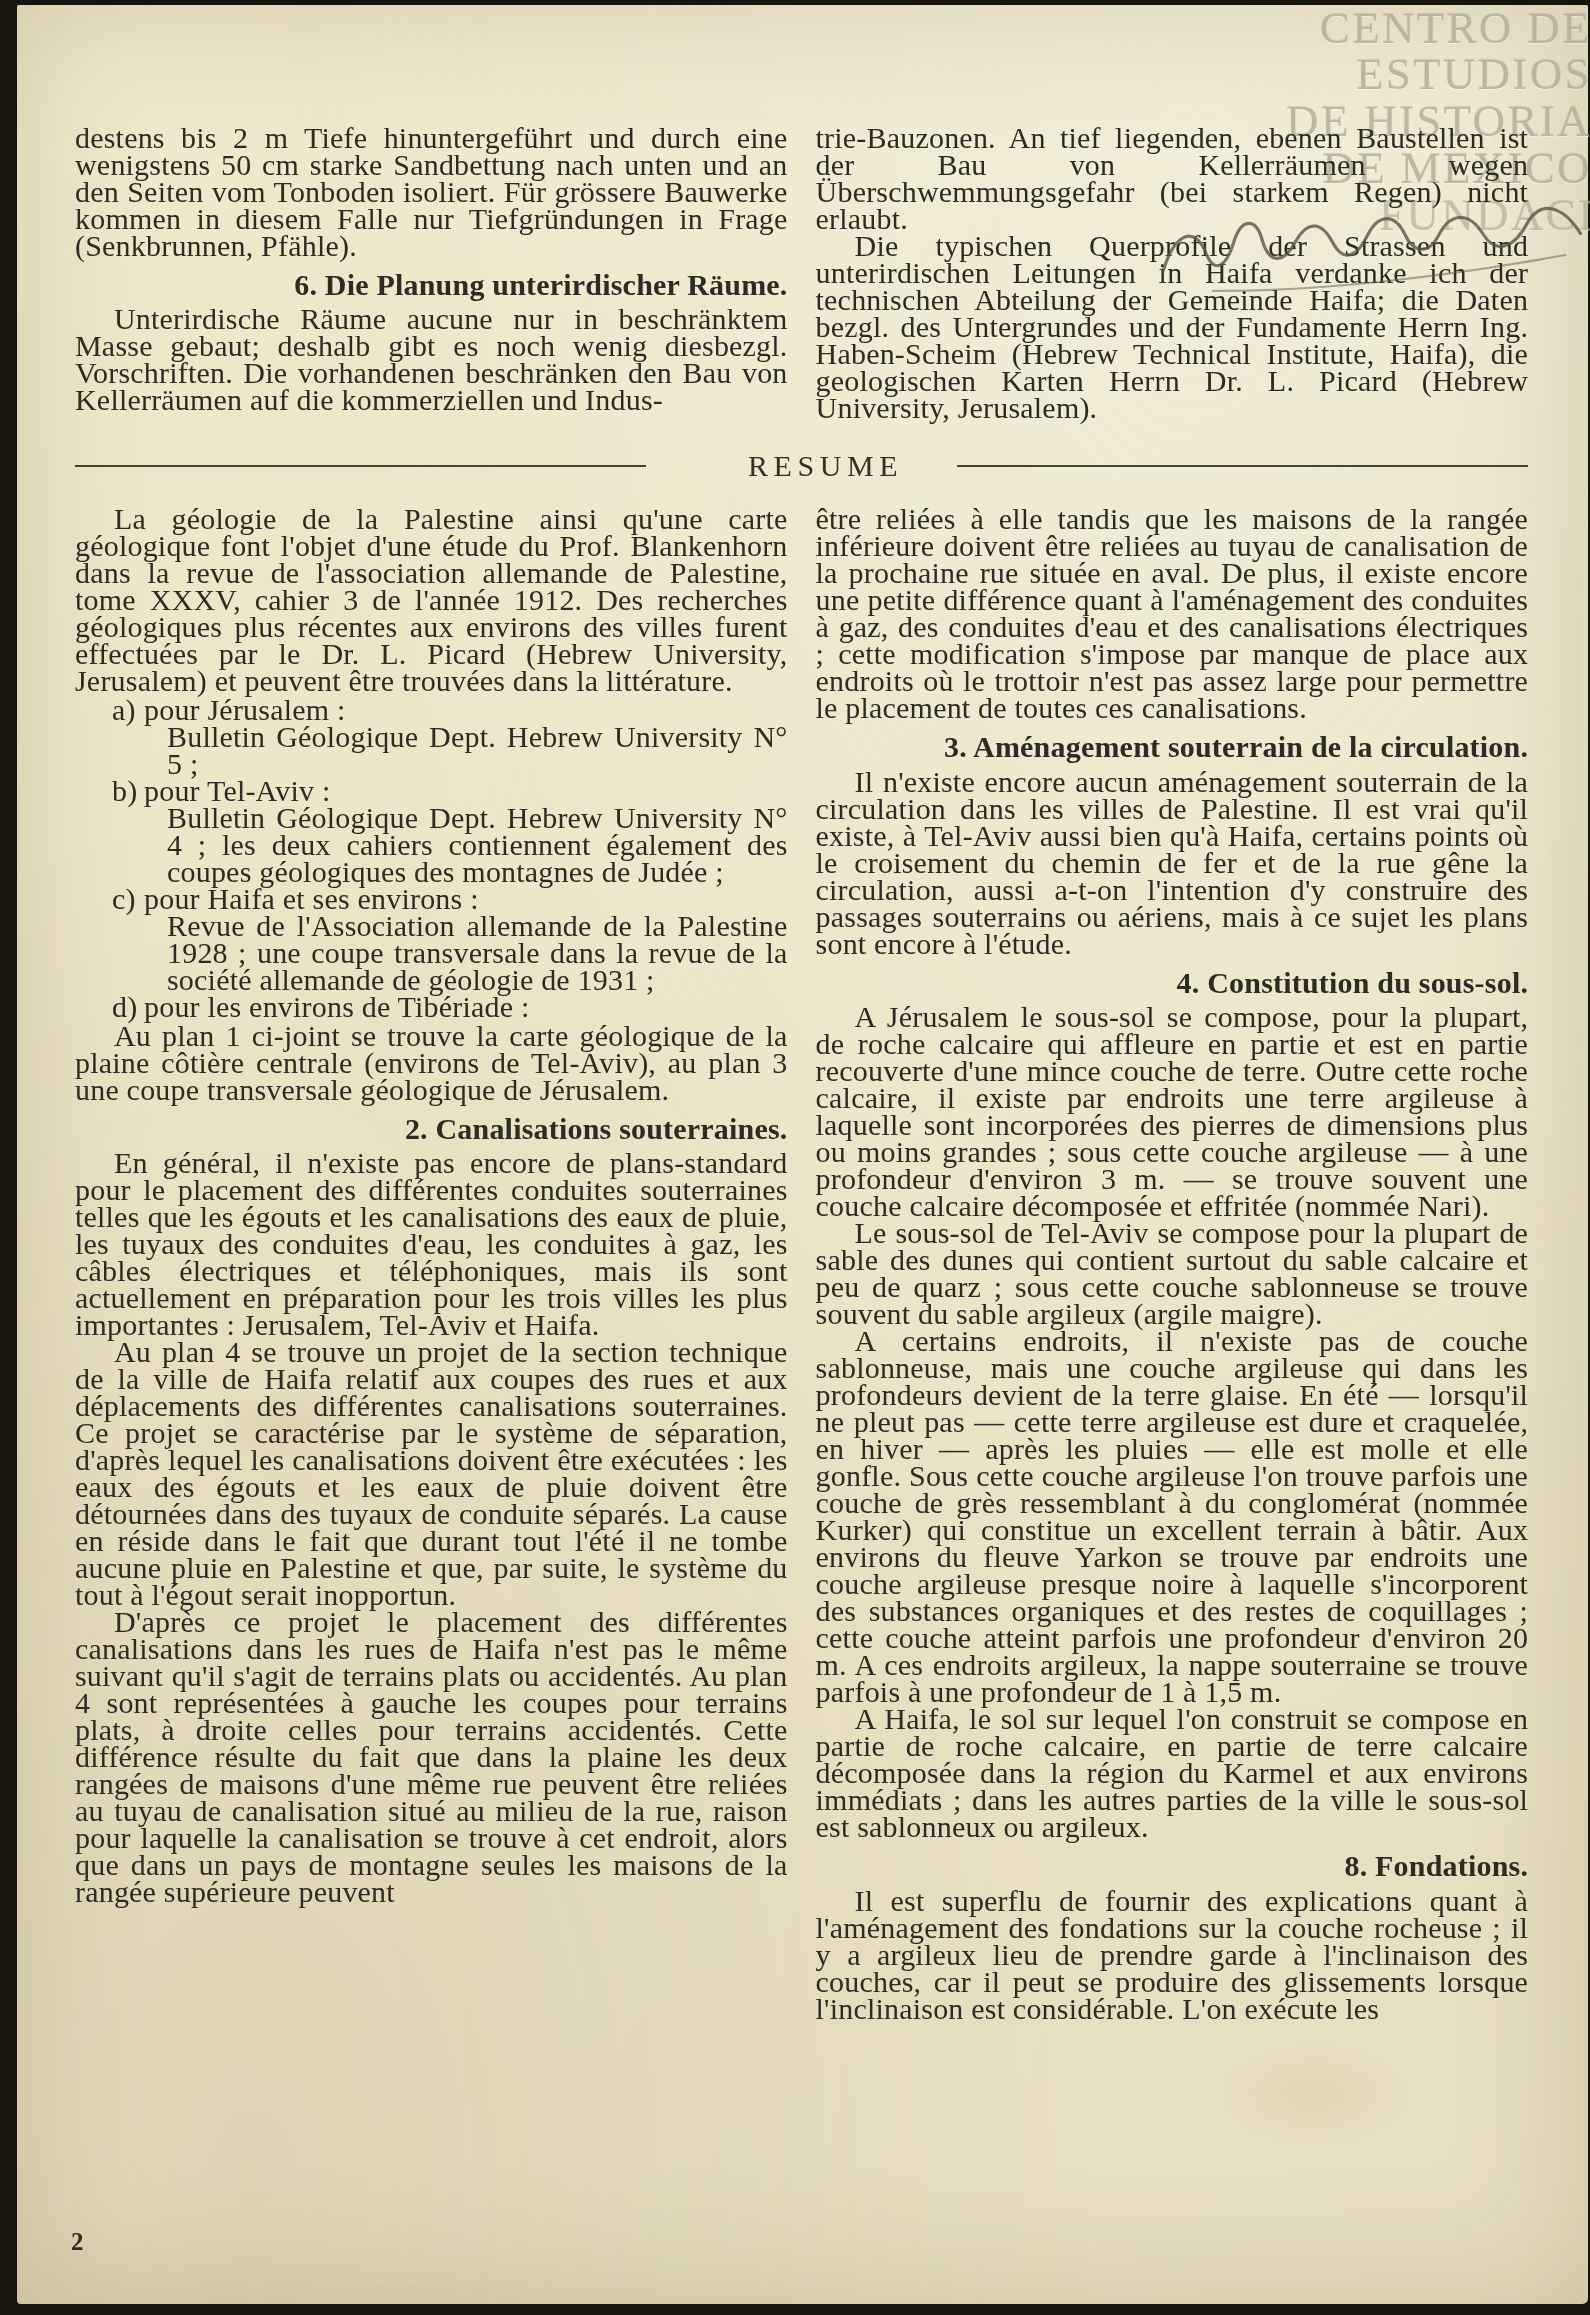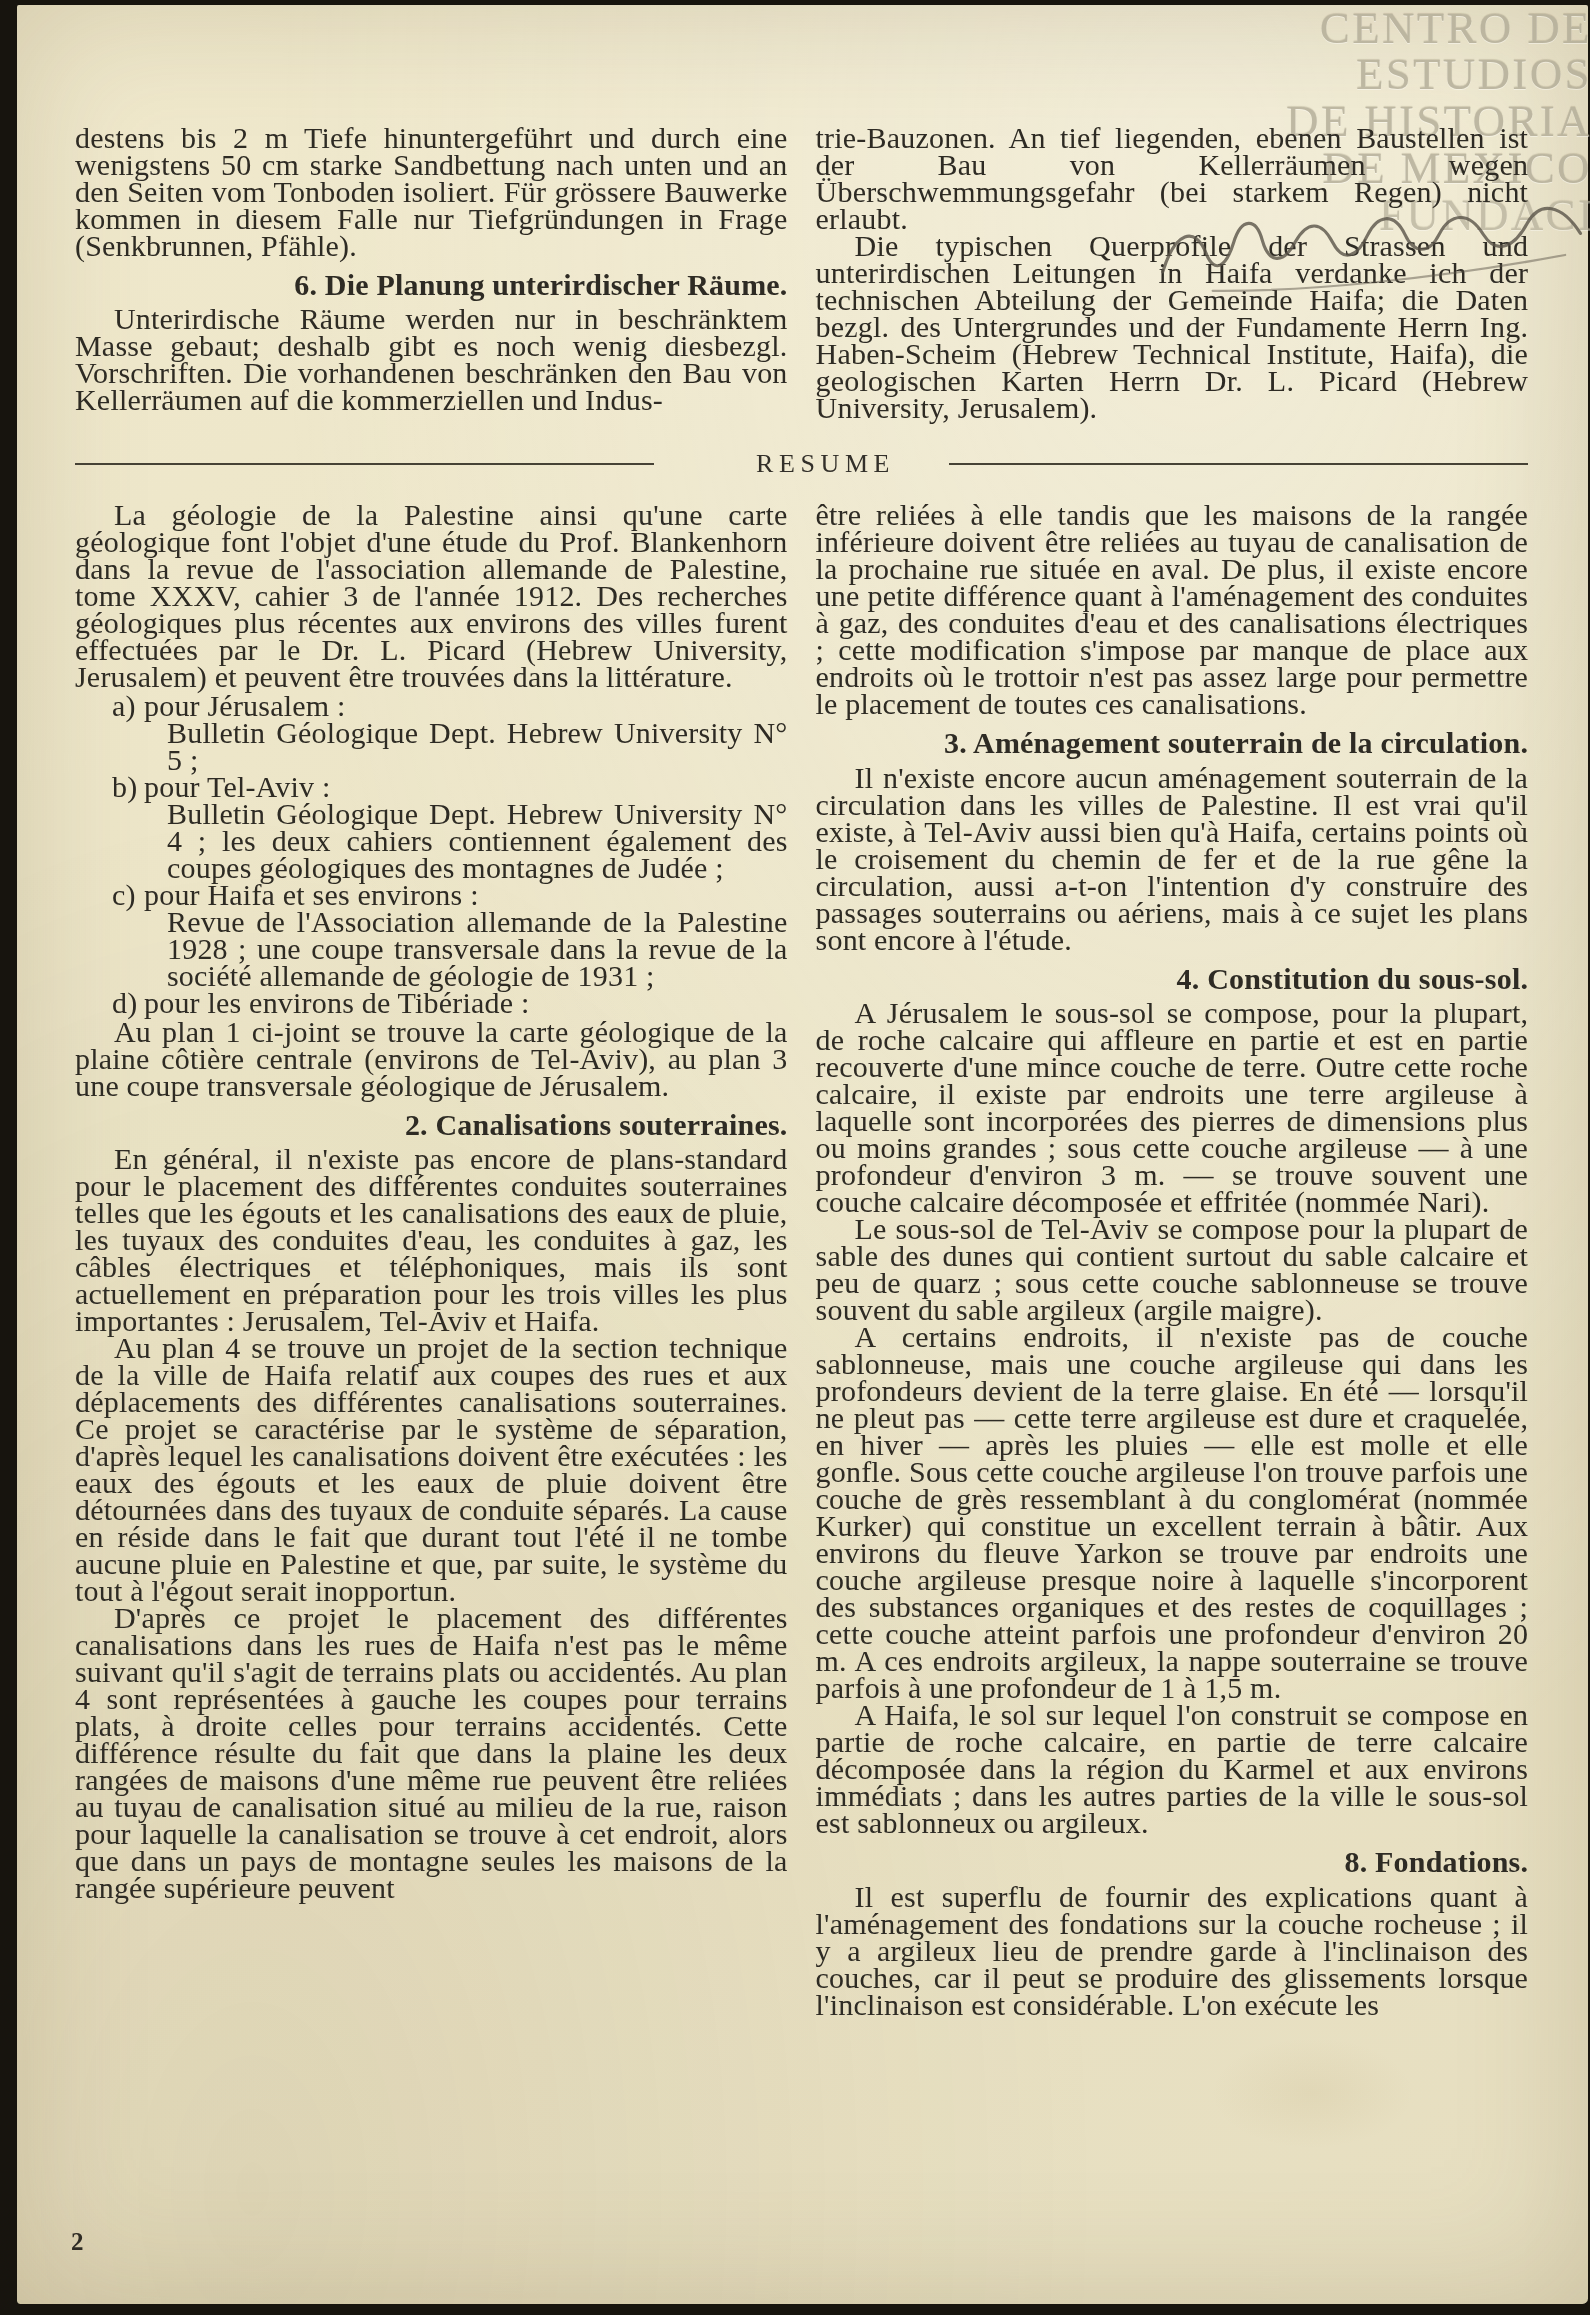--- a/index.html
+++ b/index.html
@@ -38,21 +38,21 @@
   p { margin: 0; }
   .indent { text-indent: 39px; }
   .noindent { text-indent: 0; }
   .heading { font-weight: bold; margin: 12px 0 7.5px; text-indent: 0; text-align: right; }
   .divider {
     display: flex; align-items: center; gap: 54px;
     margin: 28px 0 22.4px;
   }
   .rule { flex: 1; border-top: 2.3px solid #464235; height: 0; }
   .divider-title {
-    font-size: 26px; letter-spacing: 5.6px; color: #33302a; margin-left: 48px;
+    font-size: 30px; letter-spacing: 5.6px; color: #33302a; margin-left: 48px;
   }
   .list { margin: 1.9px 0; }
   .list-item { margin-left: 37px; text-align: left; }
   .li-head { }
   .li-label { display: inline-block; min-width: 32px; }
   .li-detail { margin-left: 55px; text-align: justify; }
   .page-number {
     position: absolute; left: 54px; bottom: 48px;
     font-size: 25px; font-weight: bold; z-index: 2; color: #2e2b24;
   }
@@ -107,21 +107,21 @@
 
   <div class="stain stain-1"></div>
   <div class="stain stain-2"></div>
 
   <div class="content">
 
     <section class="two-col" lang="de">
       <div class="col">
         <p class="noindent">destens bis 2 m Tiefe hinuntergeführt und durch eine wenigstens 50 cm starke Sandbettung nach unten und an den Seiten vom Tonboden isoliert. Für grössere Bauwerke kommen in diesem Falle nur Tiefgründungen in Frage (Senkbrunnen, Pfähle).</p>
         <p class="heading">6. Die Planung unterirdischer Räume.</p>
-        <p class="indent">Unterirdische Räume werden nur in beschränktem Masse gebaut; deshalb gibt es noch wenig diesbezgl. Vorschriften. Die vorhandenen beschränken den Bau von Kellerräumen auf die kommerziellen und Indus-</p>
+        <p class="indent">Unterirdische Räume aucune nur in beschränktem Masse gebaut; deshalb gibt es noch wenig diesbezgl. Vorschriften. Die vorhandenen beschränken den Bau von Kellerräumen auf die kommerziellen und Indus-</p>
       </div>
       <div class="col">
         <p class="noindent">trie-Bauzonen. An tief liegenden, ebenen Baustellen ist der Bau von Kellerräumen wegen Überschwemmungsgefahr (bei starkem Regen) nicht erlaubt.</p>
         <p class="indent">Die typischen Querprofile der Strassen und unterirdischen Leitungen in Haifa verdanke ich der technischen Abteilung der Gemeinde Haifa; die Daten bezgl. des Untergrundes und der Fundamente Herrn Ing. Haben-Scheim (Hebrew Technical Institute, Haifa), die geologischen Karten Herrn Dr. L. Picard (Hebrew University, Jerusalem).</p>
       </div>
     </section>
 
     <div class="divider">
       <span class="rule"></span>
       <span class="divider-title">RESUME</span>

